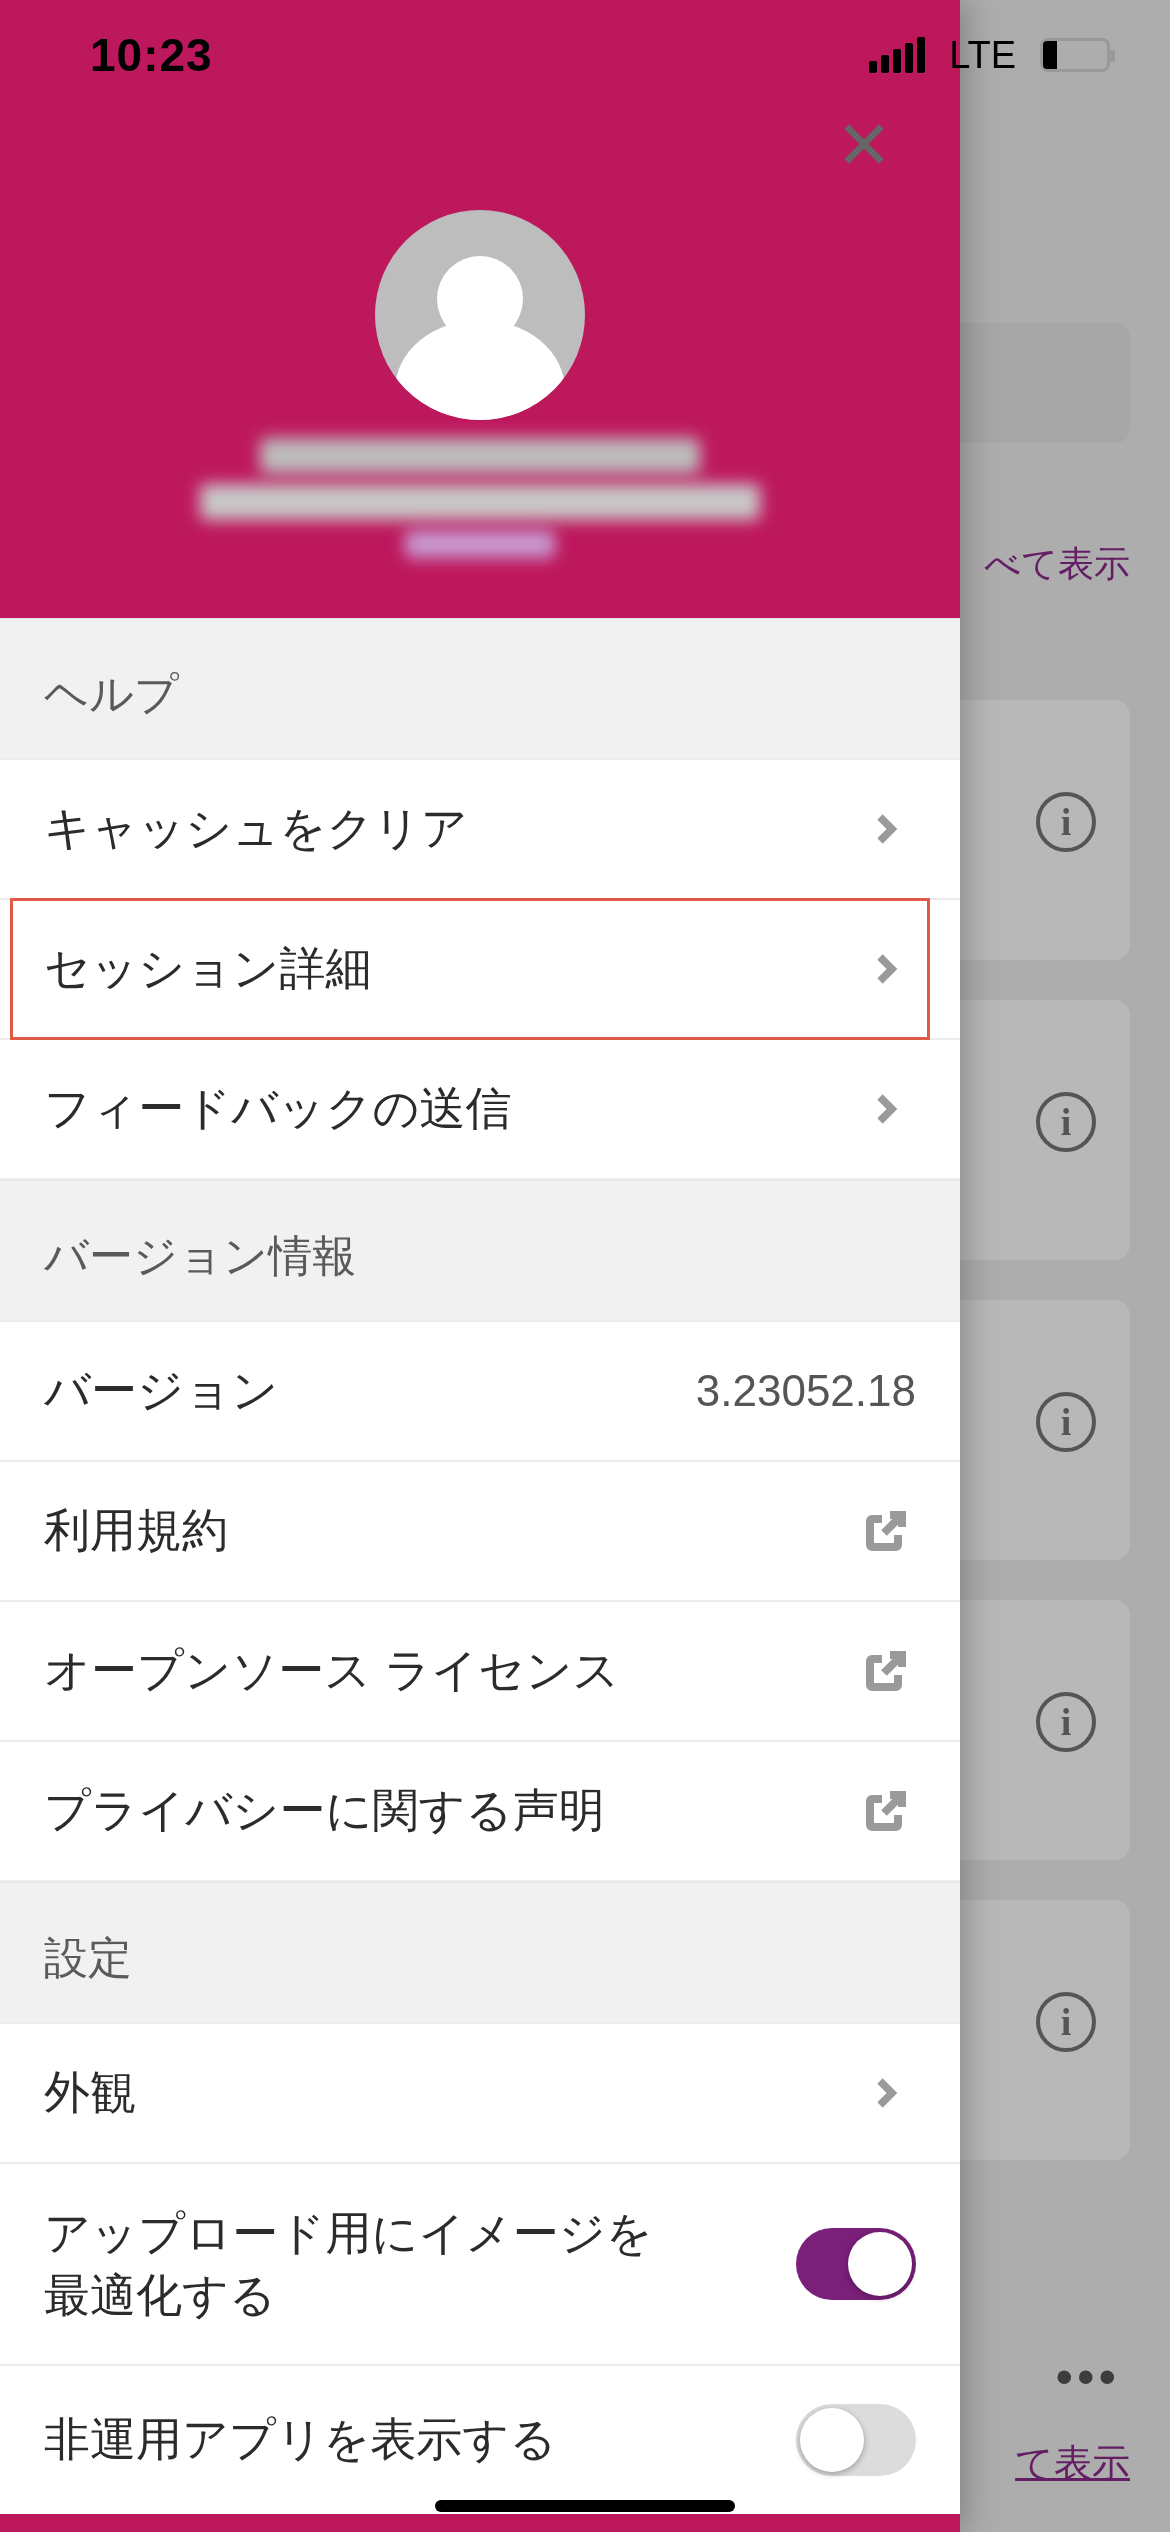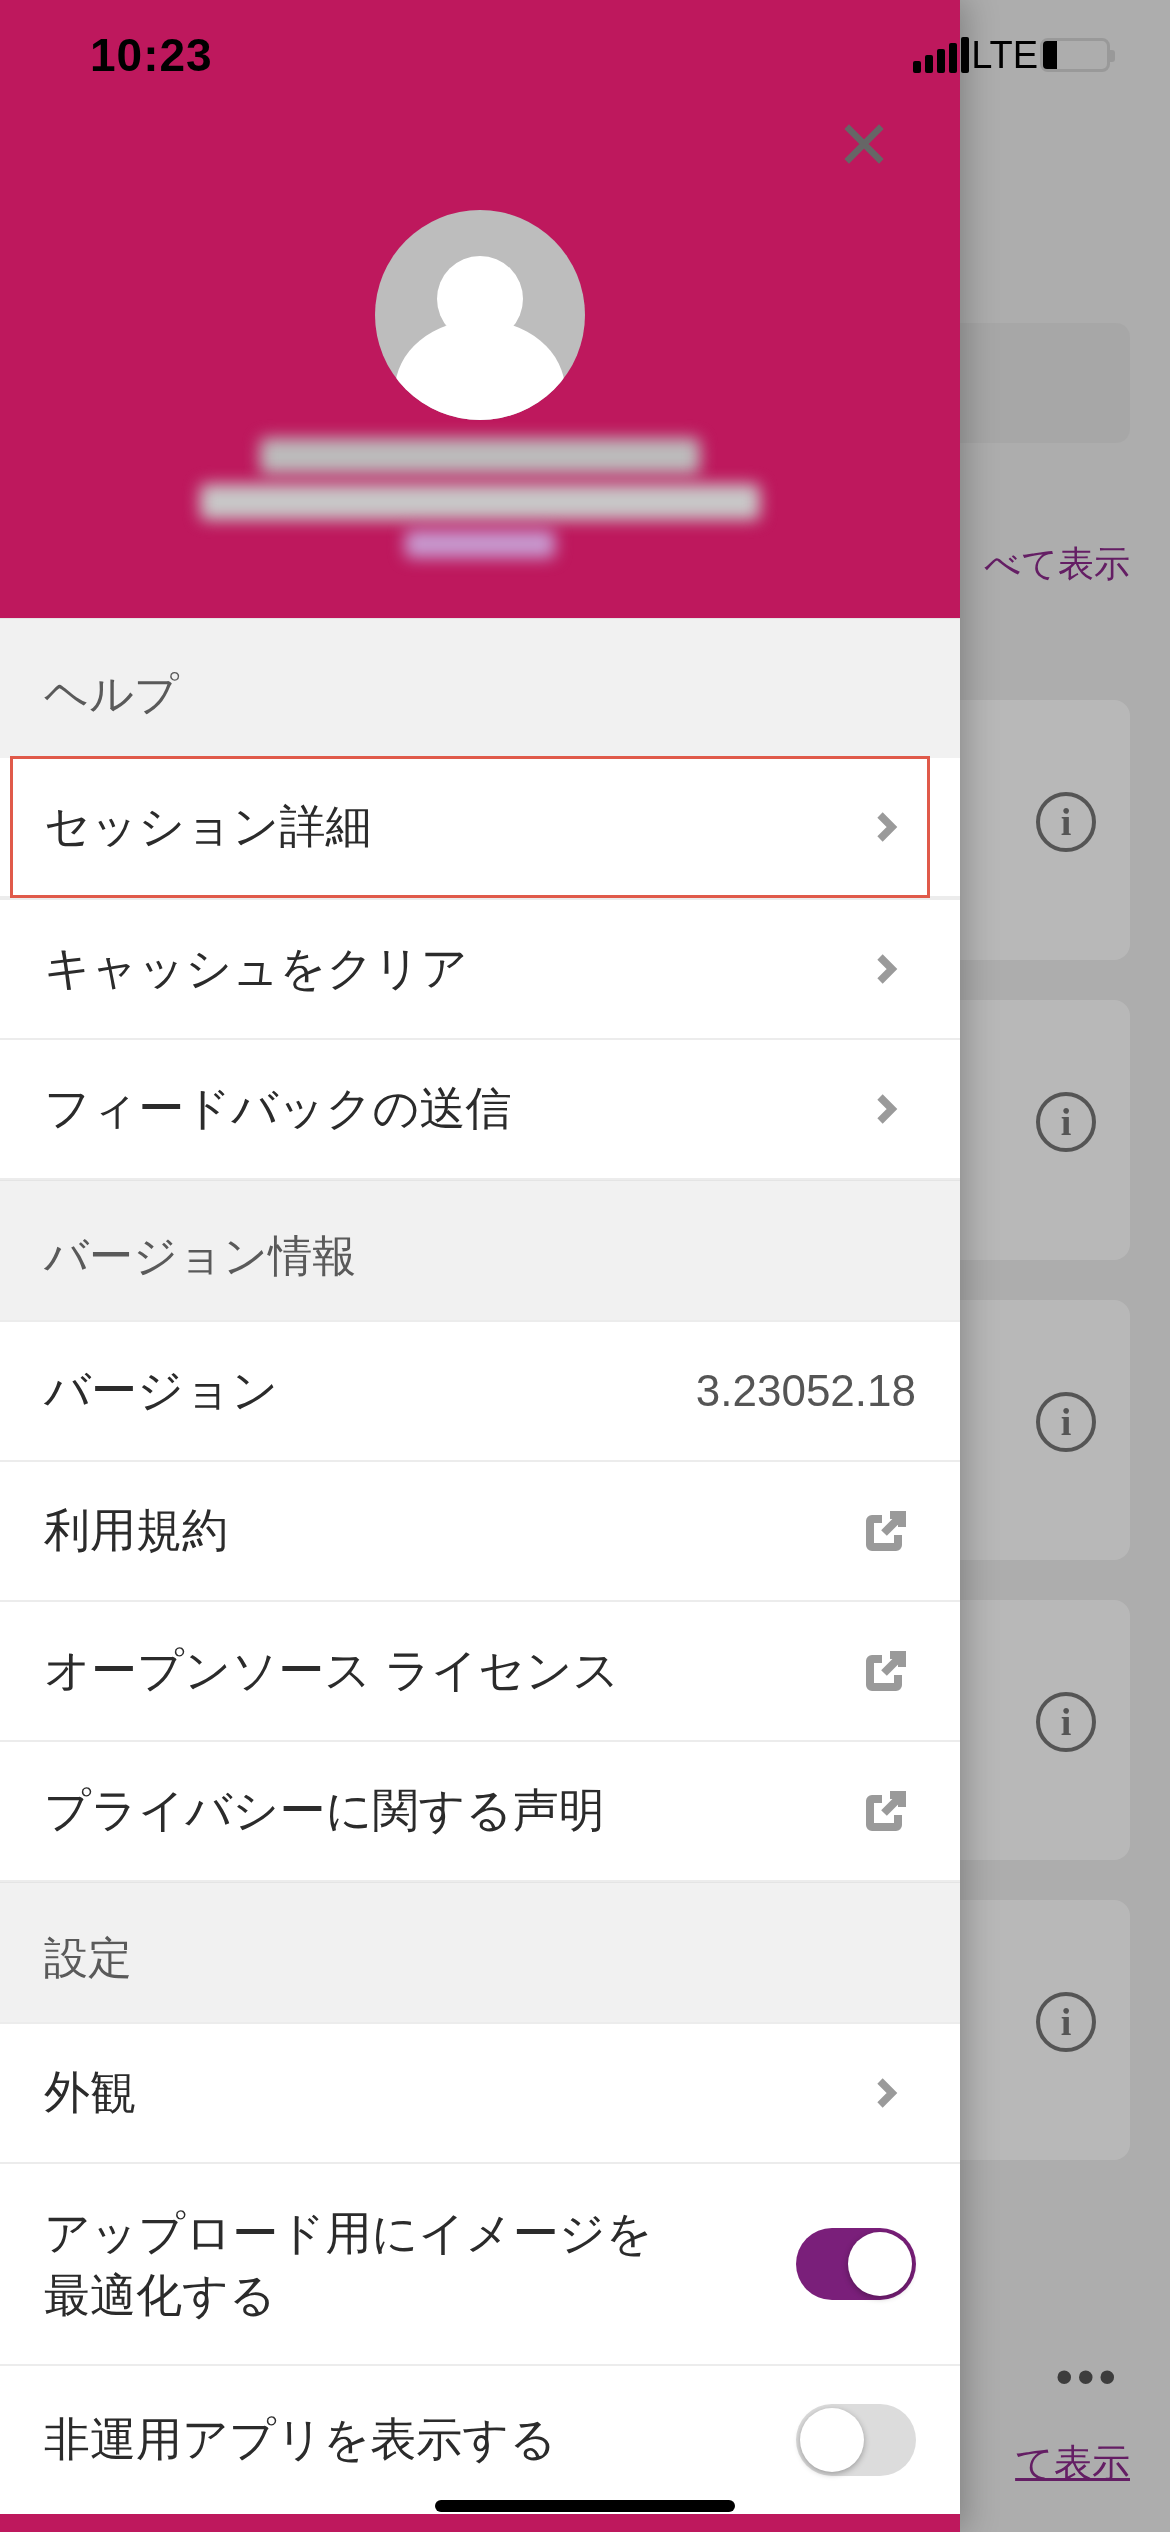--- a/index.html
+++ b/index.html
@@ -18,21 +18,21 @@
     top: 0; left: 0; right: 0;
     height: 110px;
     display: flex;
     align-items: center;
     justify-content: space-between;
     padding: 0 60px 0 90px;
     z-index: 50;
     font-weight: 600;
   }
   .status-time { font-size: 46px; letter-spacing: 1px; }
-  .status-right { display: flex; align-items: center; gap: 2px; }
+  .status-right { display: flex; align-items: center; gap: 24px; }
   .signal-dots { display: flex; align-items: flex-end; gap: 4px; }
   .signal-dots span {
     width: 8px; background: #000; border-radius: 2px;
   }
   .signal-dots span:nth-child(1){height:12px}
   .signal-dots span:nth-child(2){height:18px}
   .signal-dots span:nth-child(3){height:24px}
   .signal-dots span:nth-child(4){height:30px}
   .signal-dots span:nth-child(5){height:36px}
   .lte { font-size: 38px; font-weight: 500; }
@@ -229,31 +229,31 @@
 
   <div class="profile">
     <div class="avatar"></div>
     <div class="blur-line l1"></div>
     <div class="blur-line l2"></div>
     <div class="blur-line l3"></div>
   </div>
 
   <div class="section-header">ヘルプ</div>
 
+  <div class="row first-in-section">
+    <span class="label">キャッシュをクリア</span>
+    <span class="icon-slot chevron">
+        <svg viewBox="0 0 24 24">
+          <path d="M8 4l8 8-8 8"></path>
+        </svg>
+      </span>
+  </div>
+
   <div class="row highlight">
     <span class="label">セッション詳細</span>
-    <span class="icon-slot chevron">
-        <svg viewBox="0 0 24 24">
-          <path d="M8 4l8 8-8 8"></path>
-        </svg>
-      </span>
-  </div>
-
-  <div class="row first-in-section">
-    <span class="label">キャッシュをクリア</span>
     <span class="icon-slot chevron">
         <svg viewBox="0 0 24 24">
           <path d="M8 4l8 8-8 8"></path>
         </svg>
       </span>
   </div>
 
   <div class="row">
     <span class="label">フィードバックの送信</span>
     <span class="icon-slot chevron">

